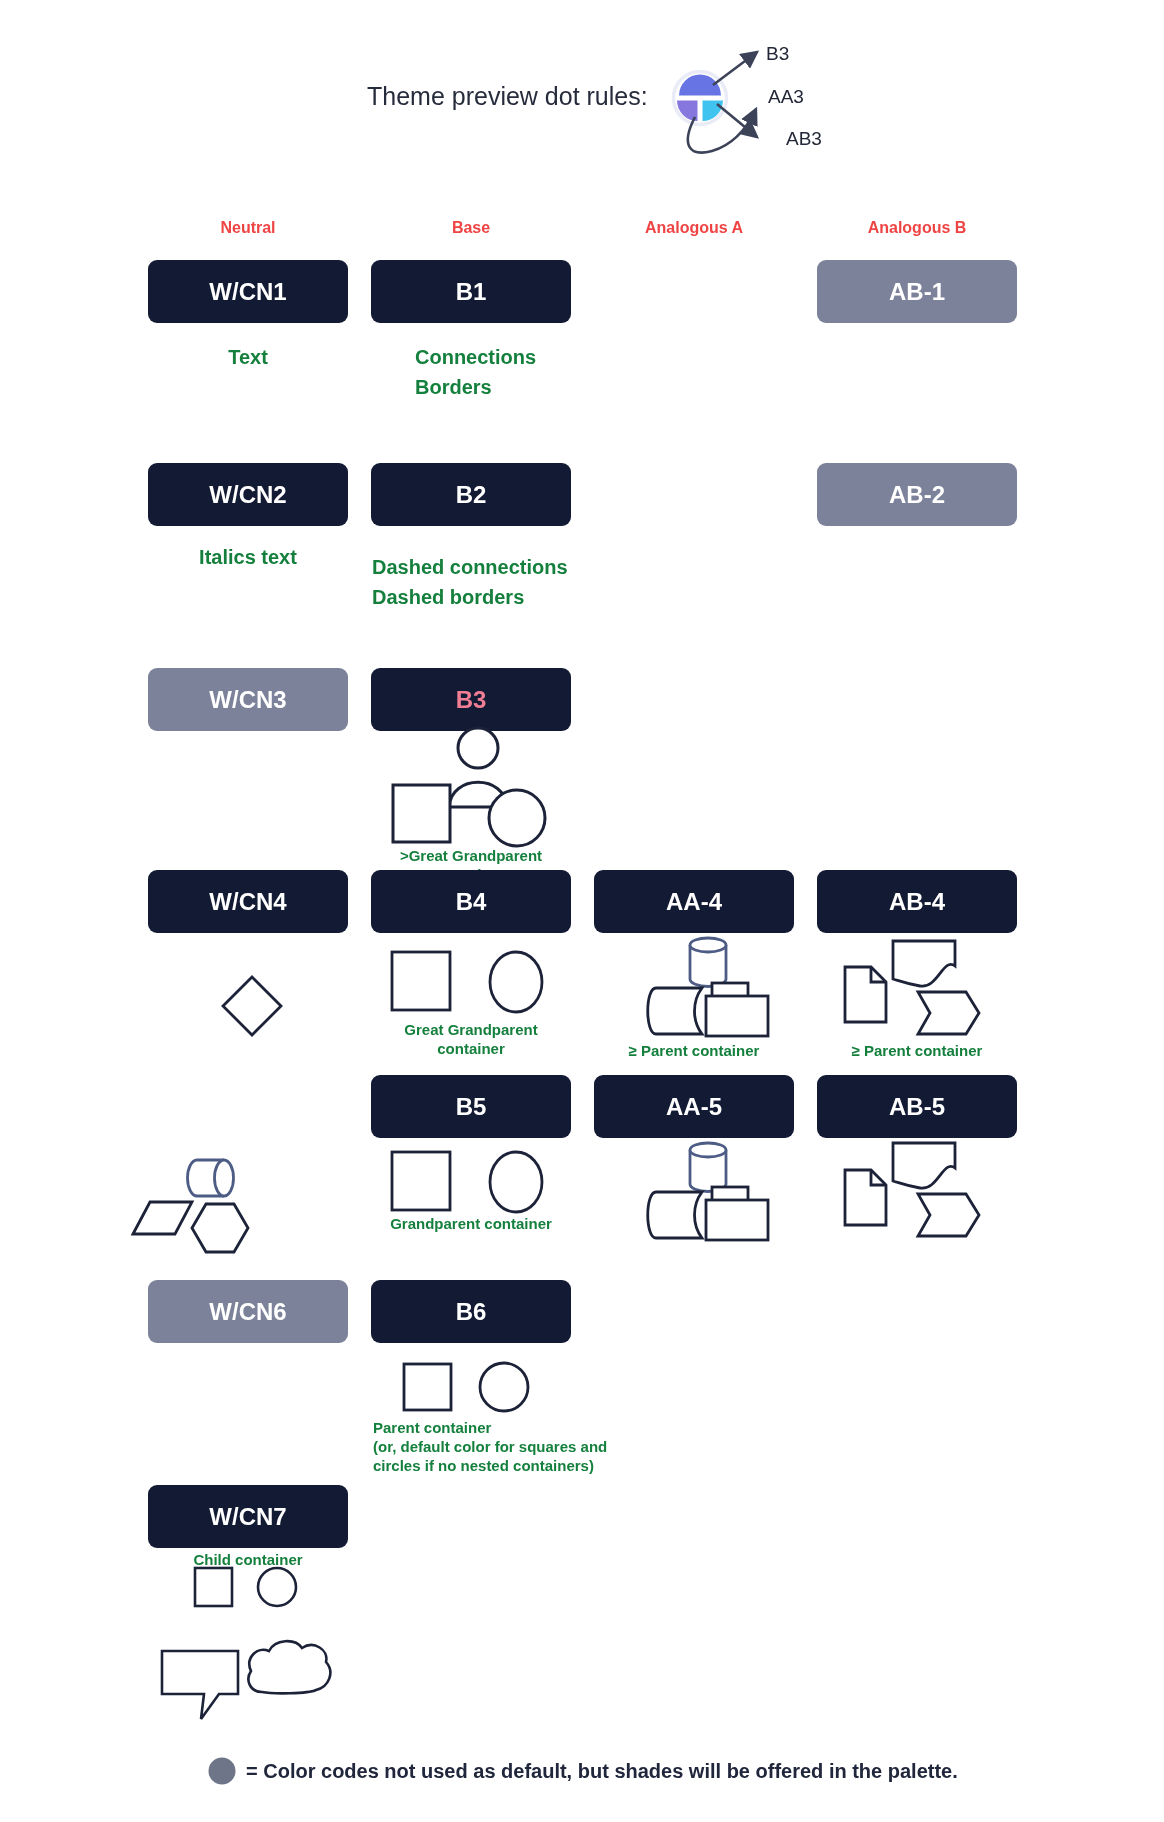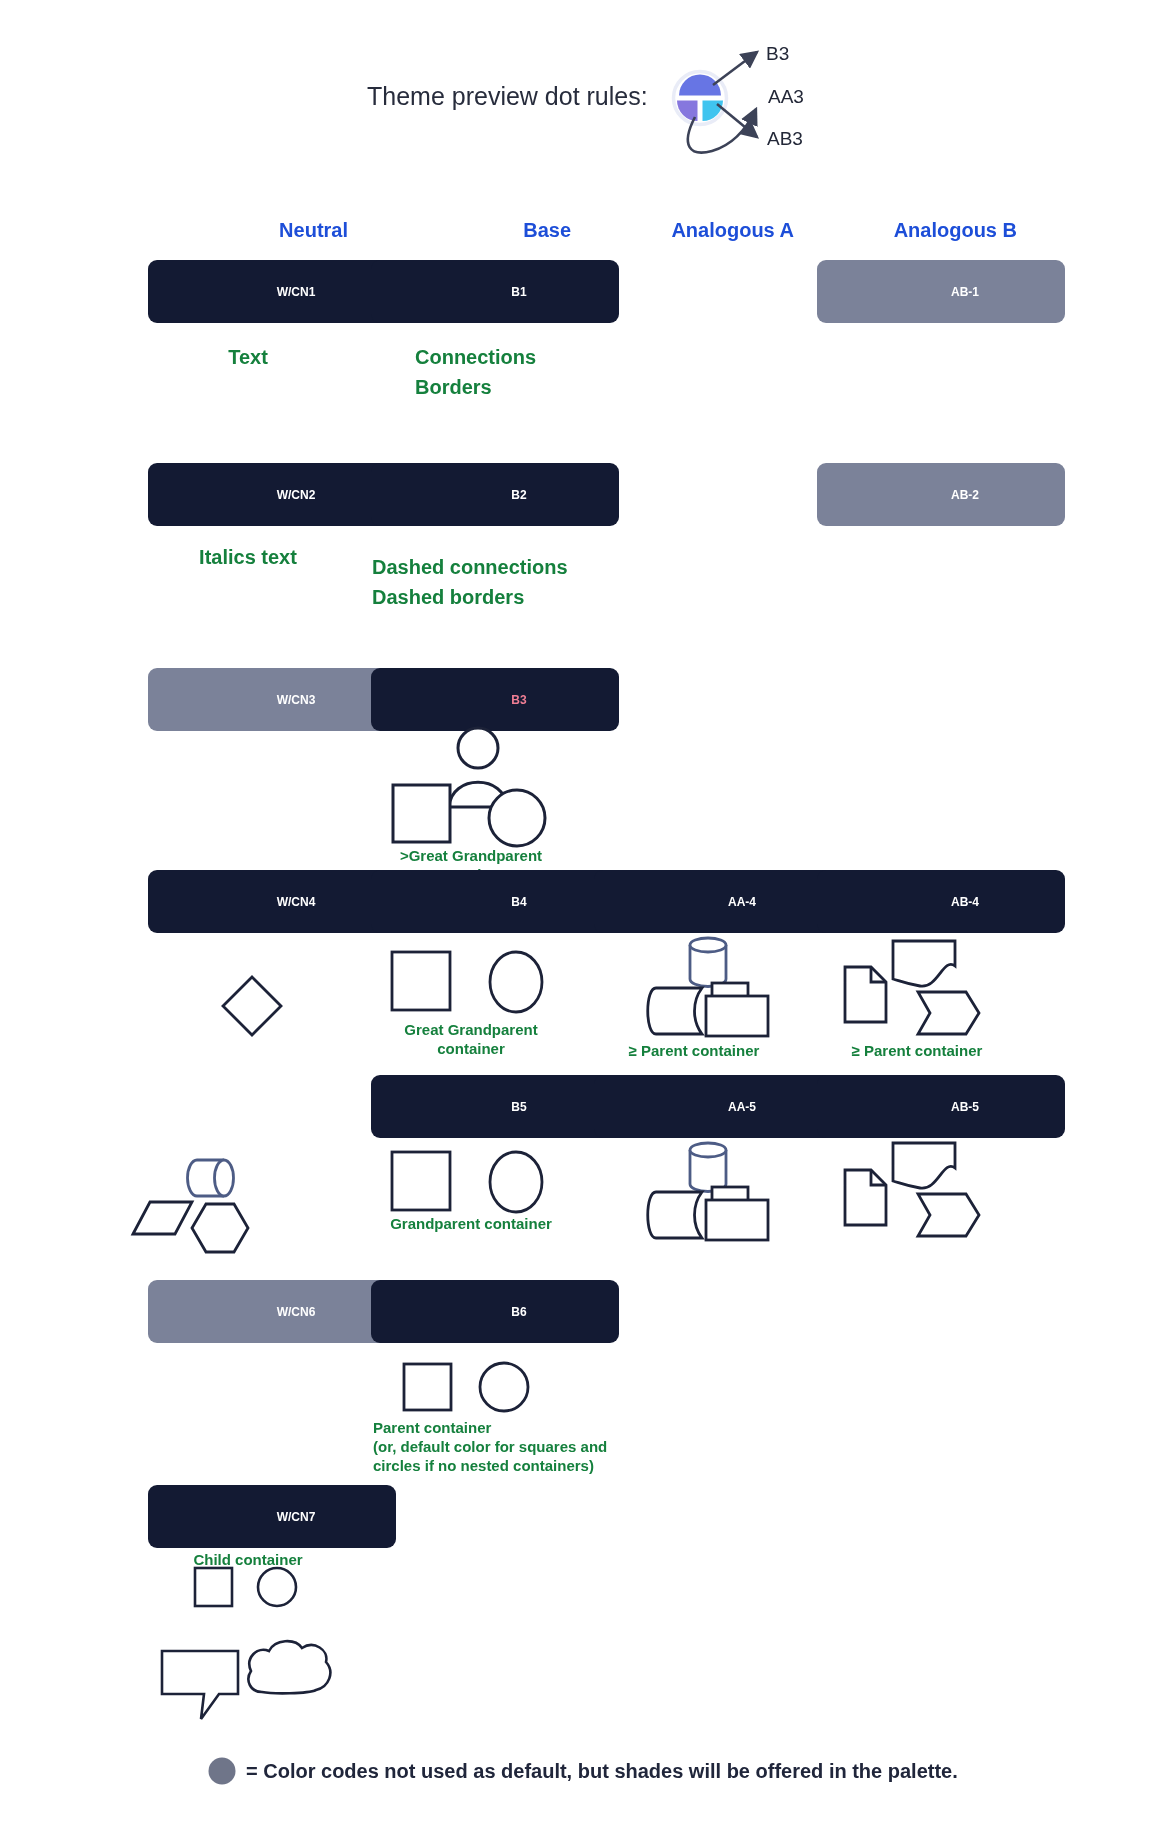--- a/index.html
+++ b/index.html
@@ -2,46 +2,46 @@
 <html><head>
 <meta charset="utf-8">
 <style>
   html,body { margin:0; padding:0; background:#fff; }
   .canvas { position:relative; width:1164px; height:1822px; background:#ffffff;
             font-family:"Liberation Sans", sans-serif; overflow:hidden; }
   .overlay { position:absolute; left:0; top:0; }
   .title { position:absolute; left:367px; top:82px; font-size:25px; line-height:28px;
            font-weight:400; color:#272C3C; }
   .dlabel { position:absolute; font-size:19px; line-height:21px; font-weight:400; color:#232838; }
-  .hdr { position:absolute; width:200px; top:219px; text-align:right;
-         font-weight:700; font-size:20px; color:#1d4ed8; }
+  .hdr { position:absolute; width:200px; top:219px; text-align:center;
+         font-weight:700; font-size:16px; color:#ef4444; }
   .swatch { position:absolute; width:200px; height:63px; border-radius:9px;
             display:flex; align-items:center; justify-content:center;
-            font-weight:700; font-size:12px; color:#ffffff;padding-left:48px; }
+            font-weight:700; font-size:24px; color:#ffffff; }
   .dark { background:#131A33; }
   .gray { background:#7B8299; }
   .pink { color:#F07E94; }
   .c1{left:148px}.c2{left:371px}.c3{left:594px}.c4{left:817px}
   .r1{top:260px}.r2{top:463px}.r3{top:668px}.r4{top:870px}.r5{top:1075px}.r6{top:1280px}.r7{top:1485px}
   .cap { position:absolute; color:#15803d; font-weight:700; white-space:pre-line; }
   .big { font-size:20px; line-height:30px; }
   .small { font-size:15px; line-height:19px; }
   .center200 { width:200px; text-align:center; }
   .legend-text { position:absolute; left:246px; top:1759px; font-size:20px; line-height:24px;
                  font-weight:700; color:#20263B; }
 </style>
 </head>
 <body>
 
 <div class="canvas">
 
   <div class="title">Theme preview dot rules:</div>
   <div class="dlabel" style="left:766px;top:43px">B3</div>
   <div class="dlabel" style="left:768px;top:86px">AA3</div>
-  <div class="dlabel" style="left:767px;top:128px">AB3</div>
+  <div class="dlabel" style="left:786px;top:128px">AB3</div>
 
   <div class="hdr c1">Neutral</div>
   <div class="hdr c2">Base</div>
   <div class="hdr c3">Analogous A</div>
   <div class="hdr c4">Analogous B</div>
 
   <div class="swatch dark c1 r1">W/CN1</div>
   <div class="swatch dark c2 r1">B1</div>
   <div class="swatch gray c4 r1">AB-1</div>
   <div class="cap big center200" style="left:148px;top:342px">Text</div>

